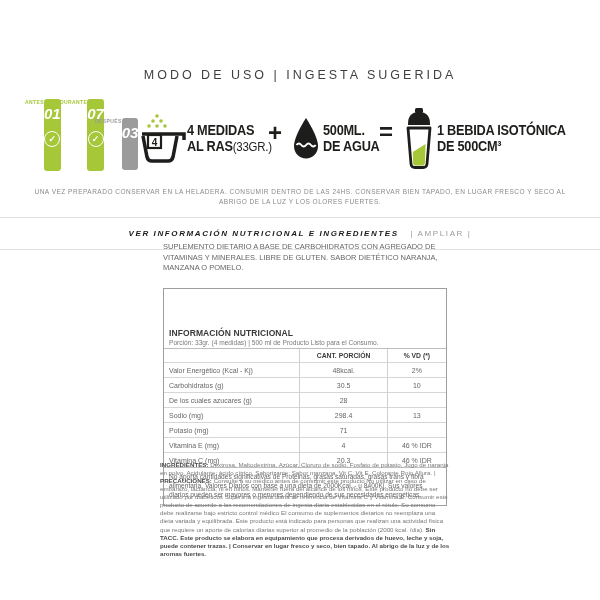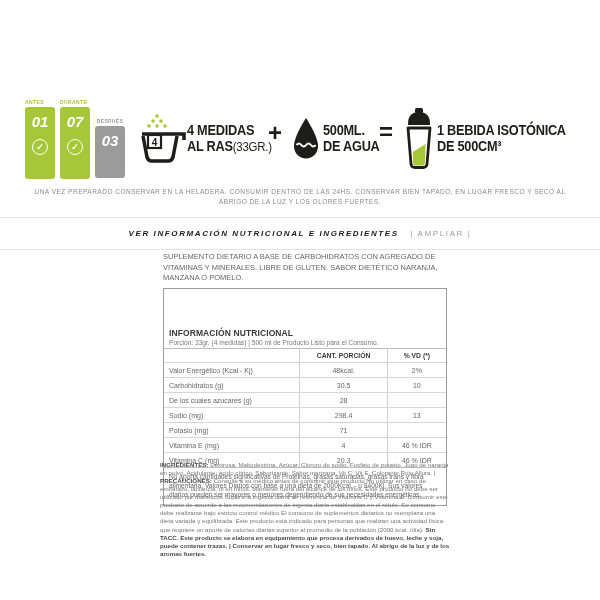--- a/index.html
+++ b/index.html
@@ -13,21 +13,21 @@
     position:relative;width:600px;height:600px;background:#fff;overflow:hidden;
     font-family:"Liberation Sans",sans-serif;color:#444;
   }
   
   .title{
     position:absolute;top:68px;left:0;right:0;text-align:center;
     font-size:12.5px;font-weight:400;letter-spacing:3px;color:#3f3f3f;
   }
   
   .steps{position:absolute;left:25px;top:99px;display:flex;gap:5px;align-items:flex-start;}
-  .step{display:flex;flex-direction:column;width:30px;}
+  .step{display:flex;flex-direction:row;width:30px;}
   .step-3{margin-top:19px;text-align:center;}
   .step-label{font-size:5px;font-weight:700;letter-spacing:.4px;margin-bottom:2px;height:6px;white-space:nowrap;}
   .lbl-green{color:var(--green);}
   .lbl-gray{color:var(--gray);}
   .step-badge{width:30px;border-radius:3px;display:flex;flex-direction:column;align-items:center;}
   .badge-tall{height:72px;background:var(--green);}
   .badge-short{height:52px;background:var(--gray);}
   .step-num{color:#fff;font-weight:800;font-style:italic;font-size:15px;margin-top:6px;}
   .check-circle{
     width:16px;height:16px;border:1.5px solid #fff;border-radius:50%;
@@ -57,21 +57,21 @@
     font-size:6.5px;letter-spacing:.5px;color:#8a8a8a;line-height:1.6;
   }
   
   .rule{position:absolute;left:0;width:600px;border-top:1px solid #e3e3e3;}
   .rule-top{top:217px;}
   .rule-mid{top:249px;}
   .ver{position:absolute;top:229px;left:0;right:0;text-align:center;font-size:8px;letter-spacing:1.6px;cursor:pointer;}
   .ver-bold{font-weight:700;color:#1a1a1a;font-style:italic;}
   .ver-light{color:#9a9a9a;margin-left:8px;}
   
-  .description{position:absolute;left:163px;top:252px;width:286px;font-size:7.5px;line-height:1.42;color:#666;}
+  .description{position:absolute;left:163px;top:242px;width:286px;font-size:7.5px;line-height:1.42;color:#666;}
   
   .ntable{position:absolute;left:163px;top:288px;width:284px;border:1px solid #9e9e9e;background:#fff;}
   .nt-head{padding:3px 5px 2px;margin-top:36px;}
   .nt-title{font-size:8.5px;font-weight:700;color:#3a3a3a;letter-spacing:.1px;}
   .nt-portion{font-size:6.6px;color:#7a7a7a;margin-top:1px;}
   .nt-colrow,.nt-row{display:flex;align-items:stretch;}
   .nt-colrow{border-top:1px solid #bdbdbd;height:14px;font-size:6.8px;font-weight:700;color:#3a3a3a;}
   .nt-row{border-top:1px solid #d6d6d6;height:15px;font-size:7px;color:#666;}
   .c1{width:48%;padding-left:5px;display:flex;align-items:center;}
   .c2{width:31%;border-left:1px solid #cfcfcf;display:flex;align-items:center;justify-content:center;text-align:center;}
@@ -79,20 +79,21 @@
   .nt-foot{border-top:1px solid #bdbdbd;padding:4px 5px 5px;font-size:6.6px;line-height:1.4;color:#666;}
   
   .ingredients{position:absolute;left:160px;top:461px;width:290px;font-size:6.2px;line-height:1.3;color:#777;text-align:left;}
   .ingredients .b{font-weight:700;color:#4a4a4a;}
 </style>
 </head>
 <body>
 
 <div class="page">
 
+  <div class="title">MODO DE USO | INGESTA SUGERIDA</div>
 
   <div class="steps">
     <div class="step step-1">
       <div class="step-label lbl-green">ANTES</div>
       <div class="step-badge badge-tall">
         <div class="step-num">01</div>
         <div class="check-circle">✓</div>
       </div>
     </div>
     <div class="step step-2">

